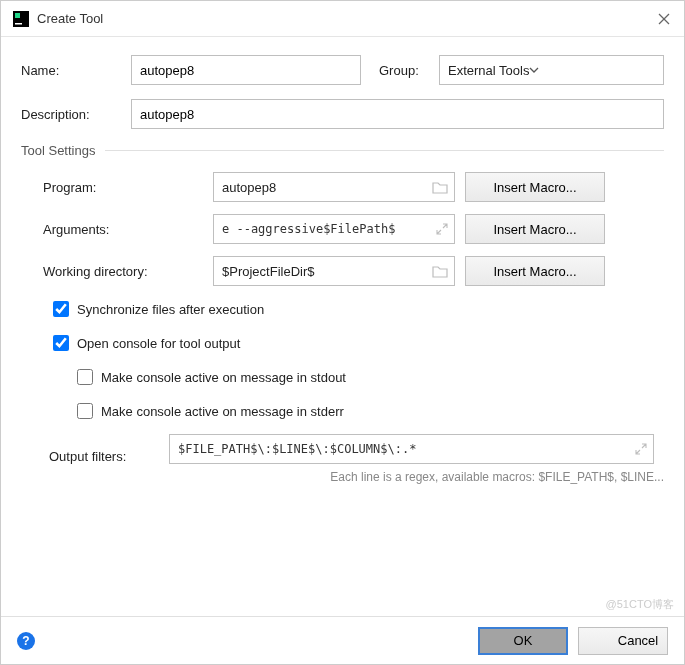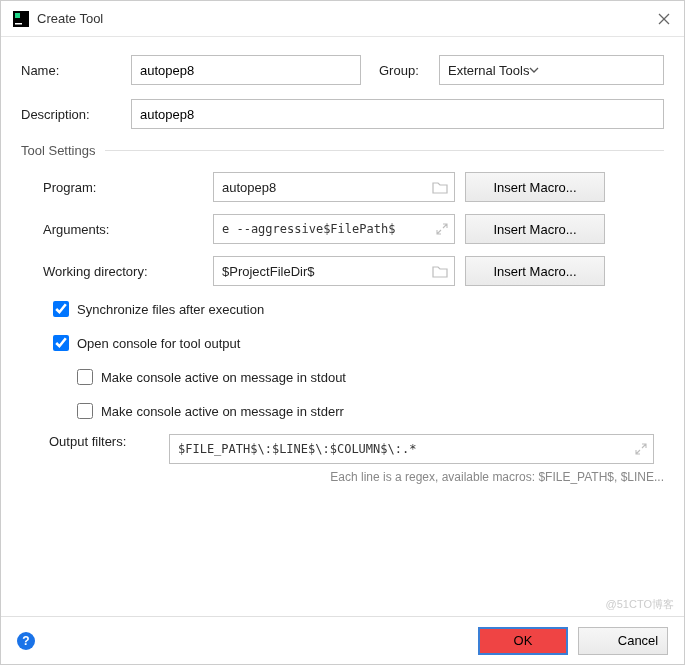--- a/index.html
+++ b/index.html
@@ -24,28 +24,28 @@
   .ts-label { width: 170px; }
   .ts-input { width: 242px; display: flex; align-items: center; justify-content: space-between; margin-right: 10px; position: relative; }
   .ts-input .trailing { position: absolute; right: 6px; display:flex; align-items:center; }
   .btn { height: 30px; border: 1px solid #bfbfbf; background: linear-gradient(#f6f6f6,#eaeaea); font-size: 13px; cursor: pointer; width: 140px; }
   .adv-hdr { display: flex; align-items: center; margin: 14px 0 14px 0; cursor: pointer; }
   .adv-hdr .tri { width: 0; height: 0; border-left: 5px solid transparent; border-right: 5px solid transparent; border-top: 6px solid #555; margin-right: 8px; }
   .adv-body { padding-left: 28px; }
   .cb-row { display: flex; align-items: center; margin-bottom: 12px; }
   .cb-row input[type=checkbox] { width: 16px; height: 16px; margin-right: 8px; }
   .cb-indent { margin-left: 24px; }
-  .of-row { display: flex; align-items: flex-start; margin: 6px 0 4px 0; }
+  .of-row { display: flex; align-items: flex-end; margin: 6px 0 4px 0; }
   .of-label { width: 120px; }
   .of-input { flex: 1; font-family: Consolas, monospace; font-size: 12px; }
   .hint { color: #888; font-size: 12px; text-align: right; margin-top: 6px; white-space: nowrap; overflow: hidden; }
   .footer { position: absolute; bottom: 0; left: 0; right: 0; height: 48px; border-top: 1px solid #e0e0e0; display: flex; align-items: center; padding: 0 16px; background: #fff; }
   .help-icon { width: 18px; height: 18px; border-radius: 50%; background: #1a73e8; color: #fff; font-size: 12px; font-weight: bold; display: flex; align-items: center; justify-content: center; cursor: pointer; }
   .spacer { flex: 1; }
-  .ok-btn { width: 90px; height: 28px; border: 2px solid #3a7fd6; background: #ef4444; font-size: 13px; cursor: pointer; margin-right: 10px; }
+  .ok-btn { width: 90px; height: 28px; border: 2px solid #3a7fd6; background: #a3a3a3; font-size: 13px; cursor: pointer; margin-right: 10px; }
   .cancel-btn { width: 90px; height: 28px; border: 1px solid #bfbfbf; background: linear-gradient(#f6f6f6,#eaeaea); font-size: 13px; cursor: pointer; padding-left: 36px; }
   .folder-icon { width: 16px; height: 14px; opacity: .55; }
   .expand-icon { width: 12px; height: 12px; opacity: .55; }
   .watermark { position: absolute; right: 10px; bottom: 52px; color: #ccc; font-size: 11px; }
   .args-text { font-family: Consolas, monospace; font-size: 12px; color:#333; flex:1; white-space:nowrap; overflow:hidden; }
 </style>
 </head>
 <body>
 
 <div class="titlebar">

